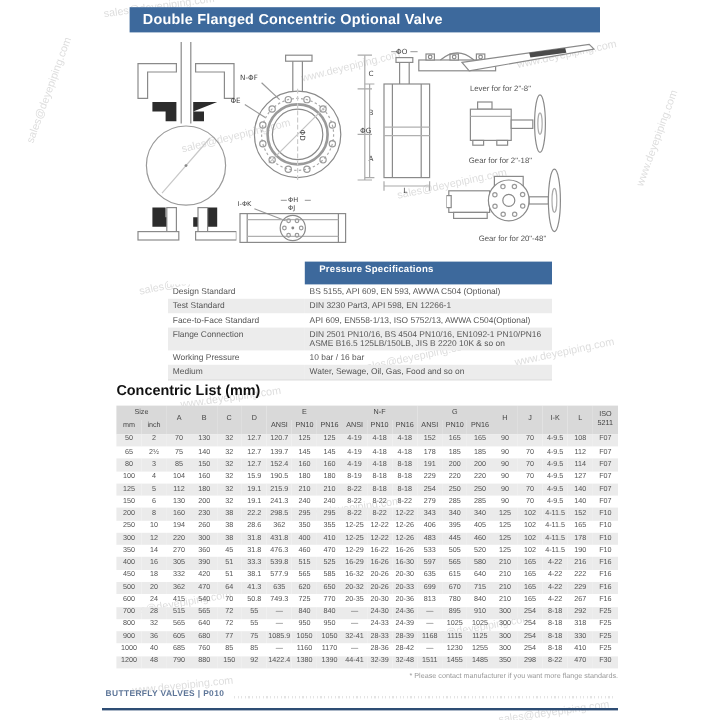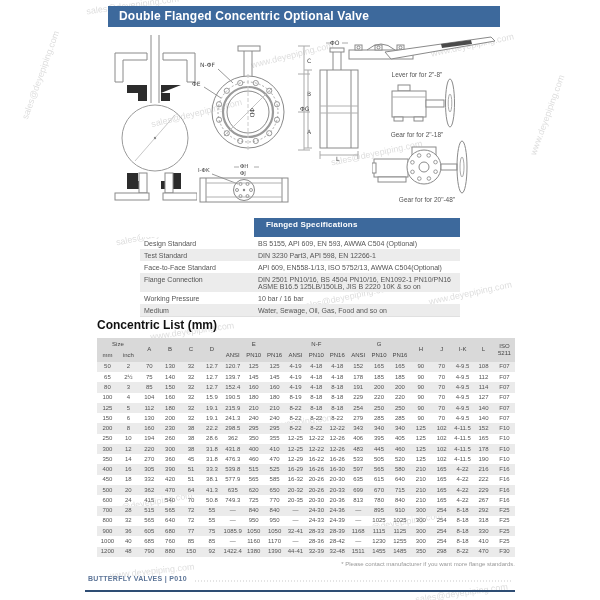--- a/index.html
+++ b/index.html
@@ -251,21 +251,21 @@
         <circle cx="63.5063106681555" cy="23.115860893884065" r="1.8" fill="none" stroke="#9a9a9a"></circle>
       </g>
   </svg>
 </div>
 <div class="caption" style="left:352px;top:196px;">Gear for for 20"-48"</div>
 
 <table class="specs">
   <thead>
     <tr>
       <td class="spec-spacer"></td>
-      <td class="spec-head">Flanged Specifications</td>
+      <td class="spec-head">Pressure Specifications</td>
     </tr>
   </thead>
   <tbody id="specs-body">
       <tr>
         <td class="lbl">Design Standard</td>
         <td class="val">BS 5155, API 609, EN 593,  AWWA C504 (Optional)</td>
       </tr>
       <tr>
         <td class="lbl">Test Standard</td>
         <td class="val">DIN 3230 Part3, API 598, EN 12266-1</td>

